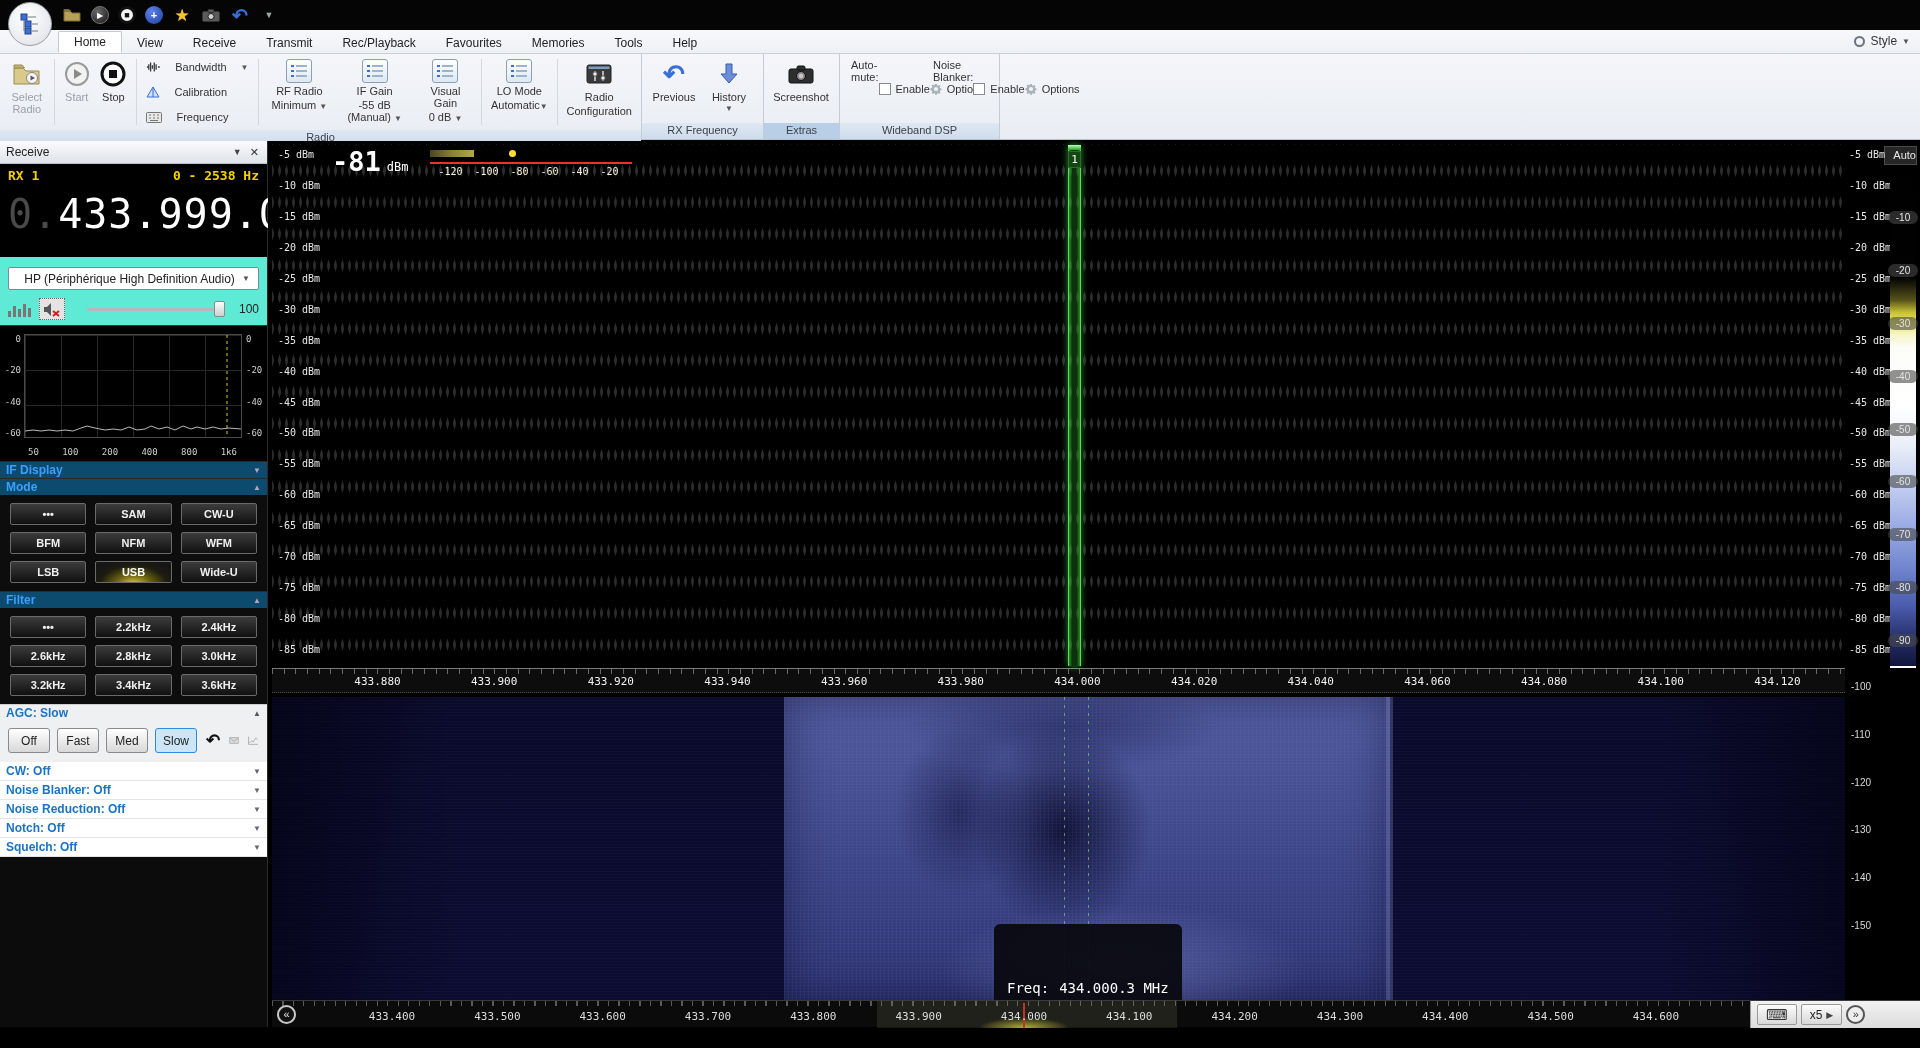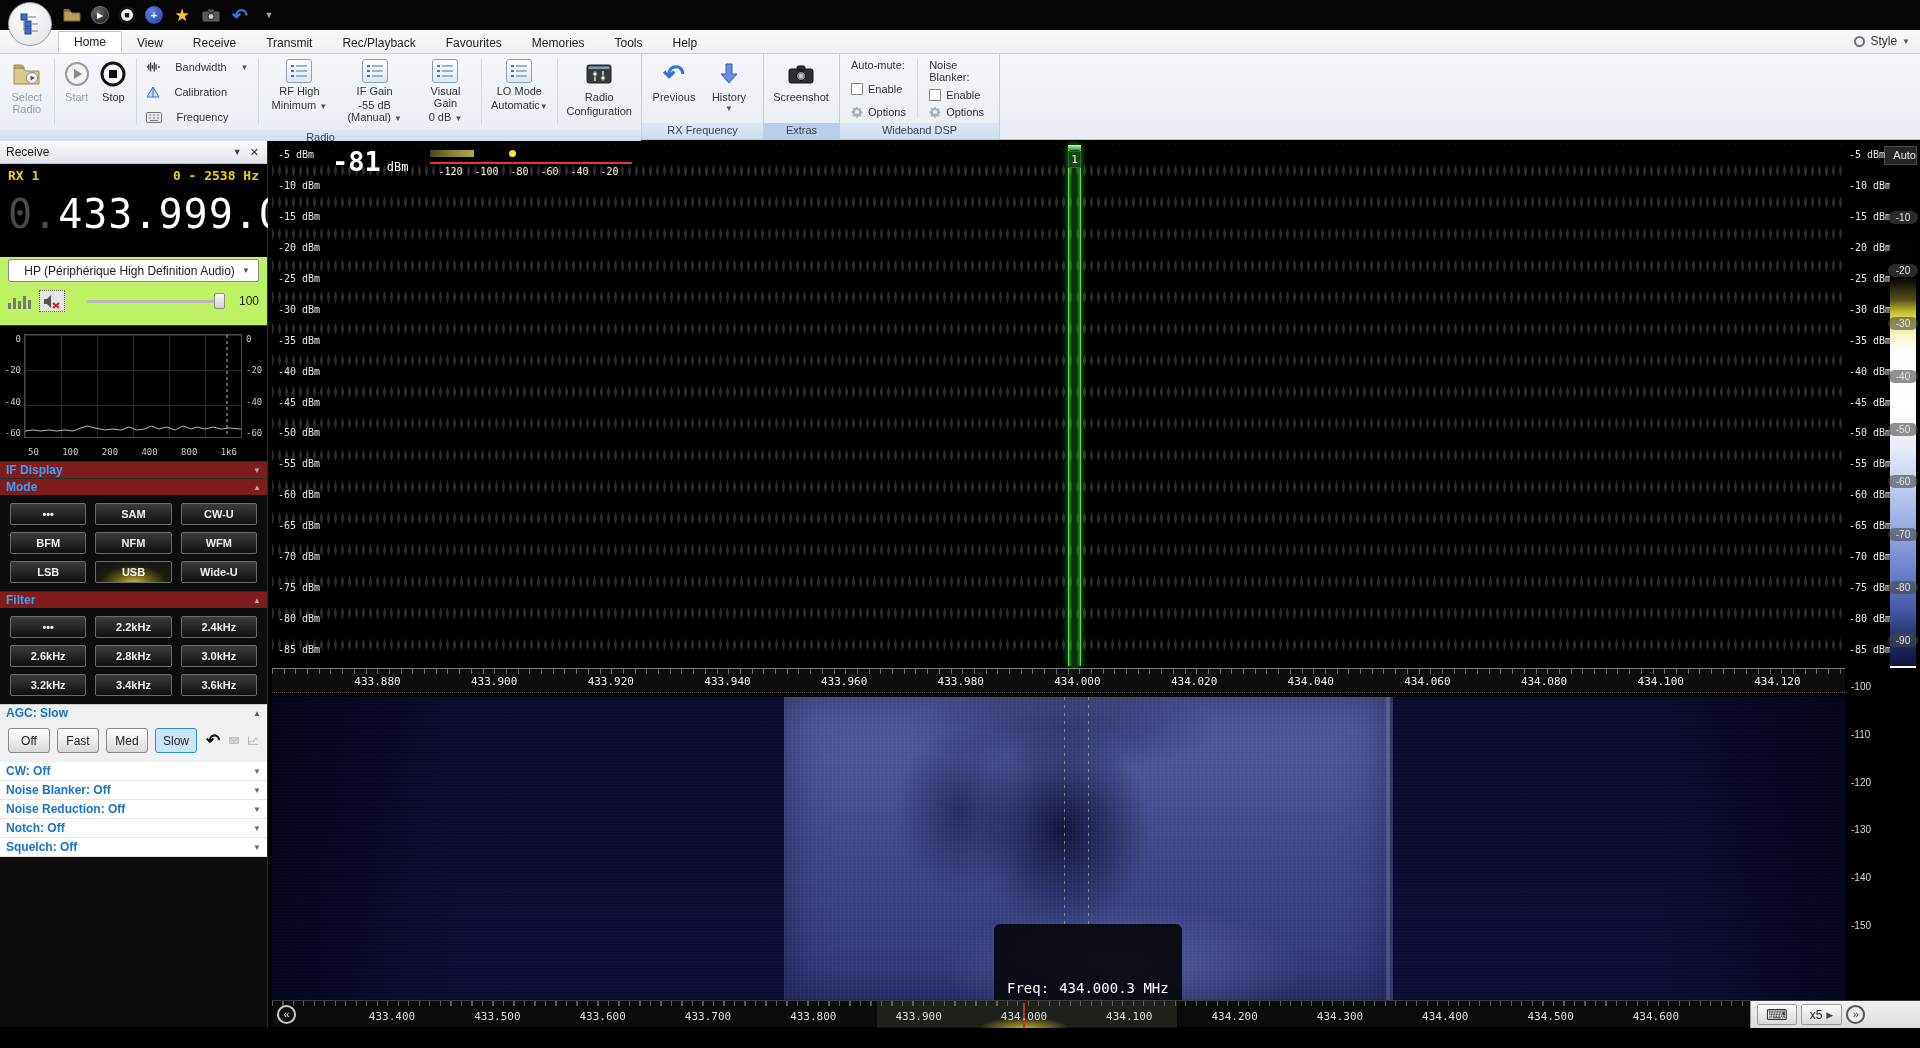--- a/index.html
+++ b/index.html
@@ -37,56 +37,56 @@
 .rsep{width:1px;background:#d4d9e0;margin:2px 3px}
 .rbtn{display:flex;flex-direction:column;align-items:center;justify-content:flex-start;padding:2px 4px;font-size:11px;color:#333;text-align:center;border-radius:2px}
 .rbtn .rlb{margin-top:2px;line-height:12px}
 .rbtn.dis .rlb{color:#9aa0a8}
 .ric{display:flex;align-items:center;justify-content:center;height:30px}
 .rcol{display:flex;flex-direction:column;justify-content:space-between;padding:3px 2px}
 .rrow{display:flex;align-items:center;gap:14px;font-size:11px;color:#333;padding:1px 3px}
 .caret{font-size:8px;color:#555}
 .listicon{width:26px;height:24px;border:1px solid #8aa0b8;border-radius:3px;background:linear-gradient(#ffffff,#dde8f2);display:flex;flex-direction:column;justify-content:center;gap:3px;padding:3px 4px}
 .listicon i{display:block;height:2px;background:linear-gradient(90deg,#3a6fd8 0 3px,transparent 3px 5px,#9ab4cc 5px 100%)}
-.wbcol{display:flex;flex-direction:column;justify-content:space-between;padding:2px 6px;font-size:11px;color:#333}
+.wbcol{display:flex;flex-direction:row;justify-content:space-between;padding:2px 6px;font-size:11px;color:#333}
 .wbtitle{font-size:11px;color:#333}
 .cbrow{display:flex;align-items:center;gap:5px}
 .checkbox{width:12px;height:12px;border:1px solid #8a8a8a;background:#fff;display:inline-block}
 .bigcaret{font-size:8px;color:#555;margin-top:1px}
 
 
 #receive{position:absolute;left:0;top:141px;width:268px;height:886px;background:#0c0c0c;border-right:1px solid #2c2c2c;display:flex;flex-direction:column}
 .rp-header{height:23px;background:linear-gradient(#fafbfc,#dfe4ea);border-bottom:1px solid #b9c2cf;display:flex;align-items:center;padding:0 6px;font-size:12px;color:#222}
 .rp-header .sp{flex:1}
 .hicon{font-size:9px;color:#444;padding:0 6px}
 .hx{font-size:11px;color:#333;padding:0 2px}
 #freqbox{height:93px;background:#000;padding:4px 8px}
 #fb-top{display:flex;justify-content:space-between;font-size:13px;font-weight:bold;color:#f0d000;font-family:"DejaVu Sans Mono",monospace}
 #fb-freq{margin-top:8px;font-family:"DejaVu Sans Mono",monospace;font-size:40px;color:#fff;letter-spacing:1px;line-height:46px;white-space:nowrap}
 #fb-freq .dim{color:#4a4a4a}
-#audiosec{height:68px;background:#bef264;padding:2px 8px 4px}
+#audiosec{height:68px;background:#5eead4;padding:10px 8px 4px}
 #devbox{height:23px;background:#fff;border:1px solid #7a8a99;border-radius:2px;display:flex;align-items:center;font-size:12px;color:#222;padding:0 8px}
 #devbox .dtext{flex:1;text-align:center;white-space:nowrap;overflow:hidden}
 #audiorow{display:flex;align-items:center;margin-top:8px;gap:8px}
 .eqicon{display:flex;align-items:flex-end;gap:2px;height:16px}
 .eqicon i{width:3px;background:#777}
 .mutebox{width:26px;height:22px;border:1px dotted #666;background:#e4e4e4;display:flex;align-items:center;justify-content:center}
 #slider{flex:1;height:16px;position:relative;margin-left:14px}
 #slider .track{position:absolute;left:0;right:0;top:7px;height:3px;background:#b8b8b8;border-radius:2px}
 #slider .handle{position:absolute;right:0;top:0;width:11px;height:16px;background:linear-gradient(#fdfdfd,#cfcfcf);border:1px solid #8a8a8a;border-radius:2px}
 #vol{font-size:12px;color:#222;width:26px;text-align:right}
 #rpgraph{height:136px;background:#000;position:relative;border-top:1px solid #333}
 .gylab{position:absolute;top:8px;height:104px;display:flex;flex-direction:column;justify-content:space-between;font-size:9px;color:#ccc;font-family:"DejaVu Sans Mono",monospace}
 #gyl{left:3px;text-align:right;width:18px}
 #gyr{right:3px;width:18px}
 #gplot{position:absolute;left:24px;top:8px;width:218px;height:104px;border:1px solid #4a4a4a;background-image:linear-gradient(#262626 1px,transparent 1px),linear-gradient(90deg,#262626 1px,transparent 1px);background-size:36px 35px}
 #gxlab{position:absolute;left:24px;right:26px;bottom:4px;display:flex;justify-content:space-between;font-size:9px;color:#ccc;font-family:"DejaVu Sans Mono",monospace;padding:0 4px}
 .sechead{height:17px;display:flex;align-items:center;padding:0 6px;font-size:12px;font-weight:bold}
 .sechead .sp{flex:1}
-.sechead.dark{background:#7f1d1d;color:#3aa0ff;border-top:1px solid #2a2a2a}
+.sechead.dark{background:#0c4a6e;color:#3aa0ff;border-top:1px solid #2a2a2a}
 .sechead.light{background:#eef0f2;color:#1a73c4;border-top:1px solid #cfcfcf}
 .secarr{font-size:8px;color:#aab}
 .sechead.light .secarr{color:#556}
 .btngrid{background:#0d0d0d;padding:8px 10px;display:grid;grid-template-columns:repeat(3,1fr);gap:7px 9px}
 .mbtn{height:22px;background:linear-gradient(#3c3c3c,#101010);border:1px solid #6a6a6a;border-radius:2px;color:#f0f0f0;font-size:11px;font-weight:bold;font-family:"Liberation Sans",sans-serif;position:relative;overflow:hidden}
 .mbtn.active{background:radial-gradient(ellipse 60% 130% at 50% 115%,#e8d540 0%,#6a6010 40%,#1c1c10 75%,#161616 100%);color:#fff}
 #agcrow{background:#eef0f2;display:flex;align-items:center;gap:9px;padding:7px 8px 9px}
 .abtn{width:42px;height:25px;background:linear-gradient(#ffffff,#d8d8d8);border:1px solid #8a8a8a;border-radius:3px;font-size:12px;color:#222;font-family:"Liberation Sans",sans-serif}
 .abtn.selected{background:#cde6f7;border:1px solid #2e8adf}
 .agcico{font-size:17px;color:#111;font-weight:bold;line-height:1}
@@ -279,21 +279,21 @@
             <span>Frequency</span>
           </div>
         </div>
         <div class="rsep"></div>
         <div class="rbtn" style="width:92px">
           <span class="listicon">
               <i></i>
               <i></i>
               <i></i>
             </span>
-          <span class="rlb">RF High</span>
+          <span class="rlb">RF Radio</span>
           <span class="rlb"><span>Minimum</span> <span class="caret">▼</span></span>
         </div>
         <div class="rbtn" style="width:100px">
           <span class="listicon">
               <i></i>
               <i></i>
               <i></i>
             </span>
           <span class="rlb">IF Gain</span>
           <span class="rlb"><span>-55 dB (Manual)</span> <span class="caret">▼</span></span>

